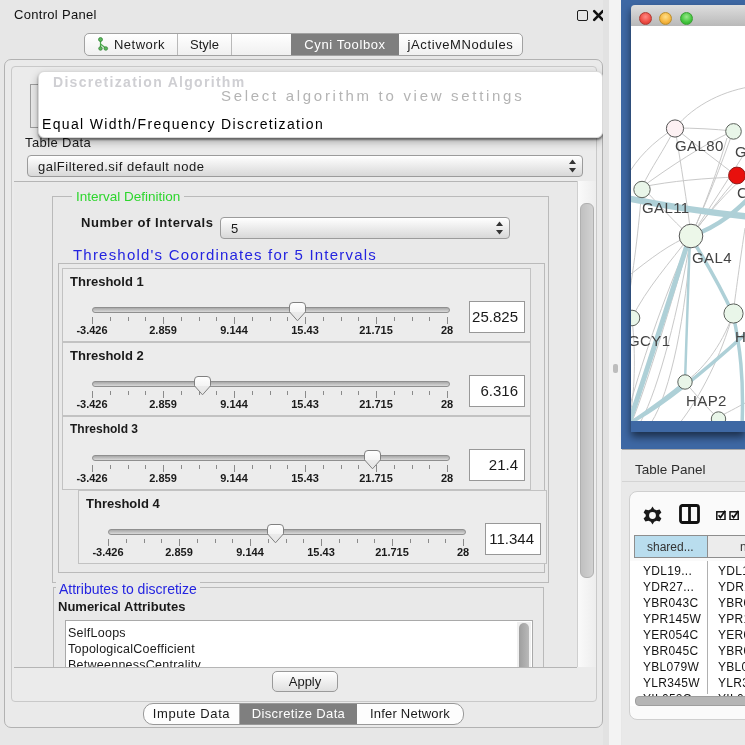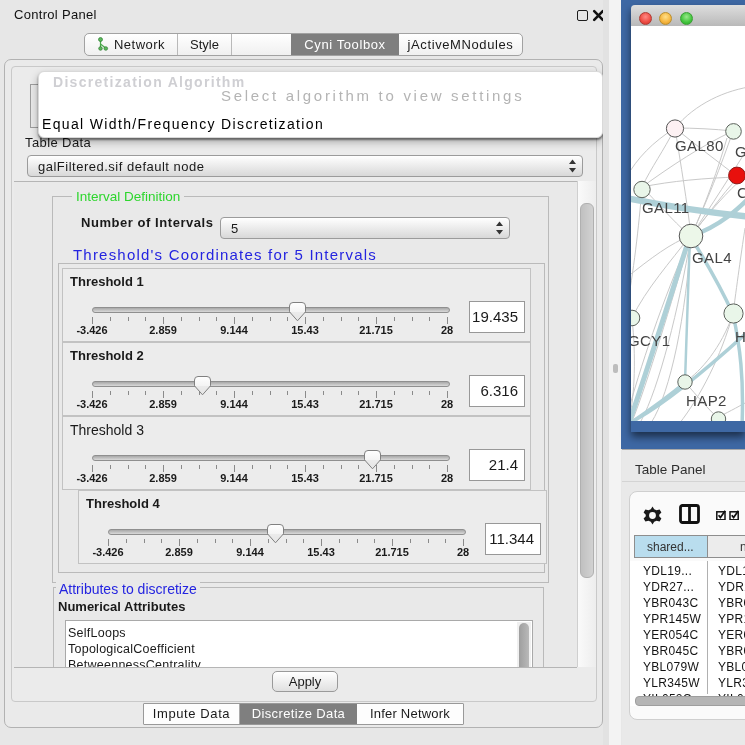--- a/index.html
+++ b/index.html
@@ -101,21 +101,21 @@
             <linearGradient id="th0" x1="0" y1="0" x2="0" y2="1">
           <stop offset="0" stop-color="#ffffff"></stop>
               <stop offset="0.5" stop-color="#f4f4f4"></stop>
               <stop offset="0.52" stop-color="#ebebeb"></stop>
               <stop offset="1" stop-color="#e4e4e4"></stop>
             </linearGradient>
           </defs>
         <path d="M4,0.5 L13,0.5 Q16.5,0.5 16.5,4 L16.5,9.8 L8.5,18.8 L0.5,9.8 L0.5,4 Q0.5,0.5 4,0.5 Z" fill="url(#th0)" stroke="#808080" stroke-width="1"></path>
       </svg>
       <div style="position:absolute;left:406px;top:32px;width:56px;height:32px;background:#fff;border:1px solid #989898;box-sizing:border-box;">
-        <div style="position:absolute;right:6px;top:0;line-height:30px;font-size:15px;">19.435</div>
+        <div style="position:absolute;right:6px;top:0;line-height:30px;font-size:15px;">25.825</div>
       </div>
     </div>
 
     <div class="abs" style="left:48px;top:160px;width:467px;height:72px;background:#ececec;border:1px solid #c2c2c2;">
       <div style="position:absolute;left:7px;top:5px;font-size:13px;font-weight:bold;">Threshold 2</div>
       <div style="position:absolute;left:29px;top:38px;width:356px;height:4px;background:linear-gradient(#a8a8a8,#d9d9d9);border:1px solid #8f8f8f;border-radius:3px;"></div>
       <div style="position:absolute;left:29.00px;top:48px;width:1px;height:6.5px;background:#8a8a8a;"></div>
         <div style="position:absolute;left:46.75px;top:48px;width:1px;height:4px;background:#8a8a8a;"></div>
         <div style="position:absolute;left:64.50px;top:48px;width:1px;height:4px;background:#8a8a8a;"></div>
         <div style="position:absolute;left:82.25px;top:48px;width:1px;height:4px;background:#8a8a8a;"></div>
@@ -152,21 +152,21 @@
             </linearGradient>
           </defs>
         <path d="M4,0.5 L13,0.5 Q16.5,0.5 16.5,4 L16.5,9.8 L8.5,18.8 L0.5,9.8 L0.5,4 Q0.5,0.5 4,0.5 Z" fill="url(#th1)" stroke="#808080" stroke-width="1"></path>
       </svg>
       <div style="position:absolute;left:406px;top:32px;width:56px;height:32px;background:#fff;border:1px solid #989898;box-sizing:border-box;">
         <div style="position:absolute;right:6px;top:0;line-height:30px;font-size:15px;">6.316</div>
       </div>
     </div>
 
     <div class="abs" style="left:48px;top:234px;width:467px;height:72px;background:#ececec;border:1px solid #c2c2c2;">
-      <div style="position:absolute;left:7px;top:5px;font-size:14px;font-weight:normal;">Threshold 3</div>
+      <div style="position:absolute;left:7px;top:5px;font-size:12px;font-weight:bold;">Threshold 3</div>
       <div style="position:absolute;left:29px;top:38px;width:356px;height:4px;background:linear-gradient(#a8a8a8,#d9d9d9);border:1px solid #8f8f8f;border-radius:3px;"></div>
       <div style="position:absolute;left:29.00px;top:48px;width:1px;height:6.5px;background:#8a8a8a;"></div>
         <div style="position:absolute;left:46.75px;top:48px;width:1px;height:4px;background:#8a8a8a;"></div>
         <div style="position:absolute;left:64.50px;top:48px;width:1px;height:4px;background:#8a8a8a;"></div>
         <div style="position:absolute;left:82.25px;top:48px;width:1px;height:4px;background:#8a8a8a;"></div>
         <div style="position:absolute;left:100.00px;top:48px;width:1px;height:6.5px;background:#8a8a8a;"></div>
         <div style="position:absolute;left:117.75px;top:48px;width:1px;height:4px;background:#8a8a8a;"></div>
         <div style="position:absolute;left:135.50px;top:48px;width:1px;height:4px;background:#8a8a8a;"></div>
         <div style="position:absolute;left:153.25px;top:48px;width:1px;height:4px;background:#8a8a8a;"></div>
         <div style="position:absolute;left:171.00px;top:48px;width:1px;height:6.5px;background:#8a8a8a;"></div>
@@ -261,21 +261,21 @@
         <div style="position:absolute;left:1.5px;top:1px;width:10px;height:58px;background:linear-gradient(90deg,#9e9e9e,#b9b9b9);border-radius:5px;"></div>
       </div>
     </div>
   </div>
 
   <div class="abs" style="left:577px;top:181px;width:18px;height:486px;background:linear-gradient(90deg,#fafafa,#ededed);border-left:1px solid #cfcfcf;"></div>
   <div class="abs" style="left:580px;top:203px;width:12px;height:373px;border-radius:6px;background:linear-gradient(90deg,#c0c0c0,#d2d2d2);border:1px solid #b0b0b0;"></div>
 
   <div class="abs" style="left:272px;top:671px;width:64px;height:19px;background:linear-gradient(#ffffff,#e0e0e0);border:1px solid #9a9a9a;border-radius:5px;text-align:center;line-height:19px;font-size:13px;">Apply</div>
 
-  <div class="abs" style="left:143px;top:703px;width:319px;height:20px;background:#fdfdfd;border:1px solid #999;border-radius:1px;display:flex;overflow:hidden;font-size:13px;">
+  <div class="abs" style="left:143px;top:703px;width:319px;height:20px;background:#fdfdfd;border:1px solid #999;border-radius:10px;display:flex;overflow:hidden;font-size:13px;">
     <div style="width:95px;text-align:center;line-height:20px;letter-spacing:0.6px;border-right:1px solid #aaa;">Impute Data</div>
     <div style="width:117px;text-align:center;line-height:20px;letter-spacing:0.35px;background:#7f7f7f;color:#fff;">Discretize Data</div>
     <div style="flex:1;text-align:center;line-height:20px;letter-spacing:0.2px;">Infer Network</div>
   </div>
 
   <div class="abs" style="left:14px;top:71px;width:563px;height:65px;background:#ffffff;border:1px solid #d9d9d9;border-radius:6px;box-shadow:0 2px 2px rgba(0,0,0,0.45), 0 4px 9px rgba(0,0,0,0.28);margin-left:24px;">
     <div style="position:absolute;left:14px;top:2px;font-size:14px;color:#cfcfd3;font-weight:bold;letter-spacing:1.3px;">Discretization Algorithm</div>
     <div style="position:absolute;left:182px;top:15px;font-size:15px;color:#b4b4b4;letter-spacing:2.7px;">Select algorithm to view settings</div>
     <div style="position:absolute;left:3px;top:44px;font-size:14px;color:#000;letter-spacing:1.35px;">Equal Width/Frequency Discretization</div>
   </div>

